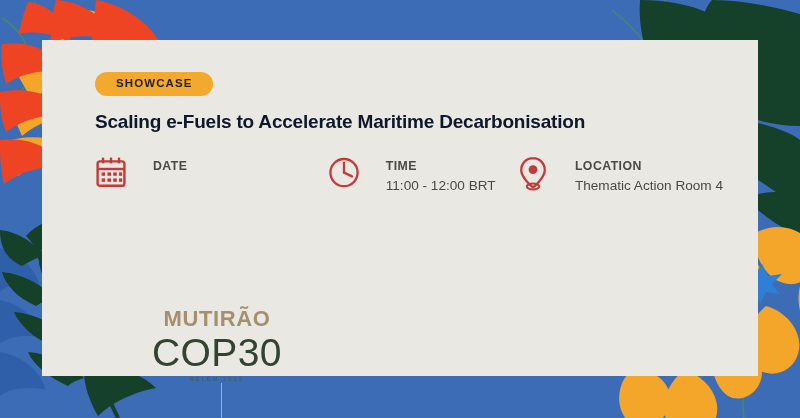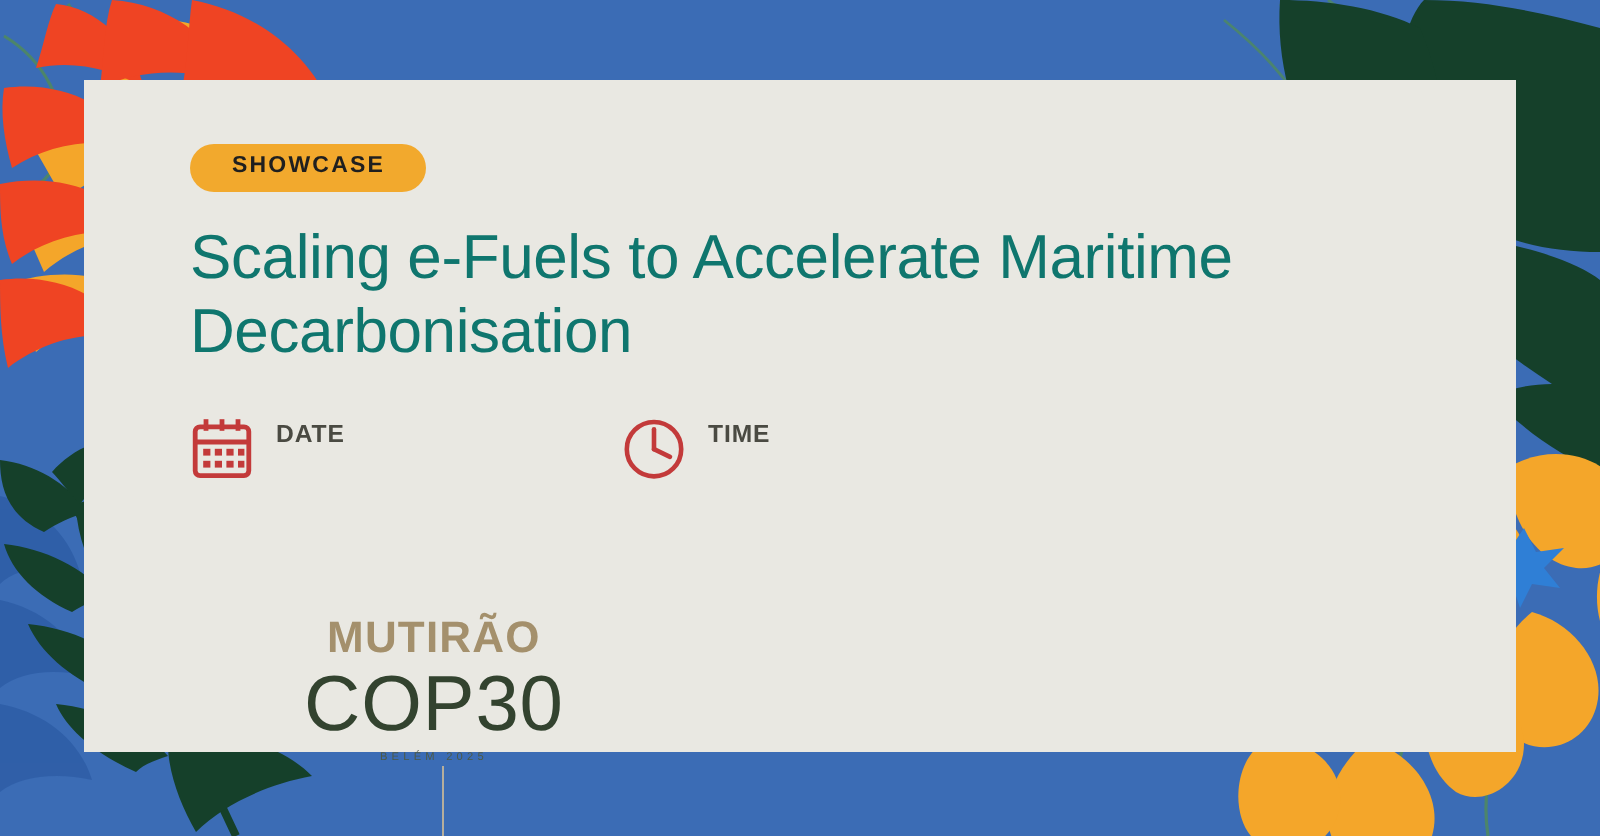--- a/index.html
+++ b/index.html
@@ -57,23 +57,23 @@
     font-weight: bold;
     letter-spacing: 1.1px;
     padding: 6px 20px 6px 21px;
     border-radius: 13px;
     line-height: 1;
   }
 
   
   .title {
     margin: 14px 0 0 0;
-    color: #0f766e;
-    font-size: 31px;
-    font-weight: normal;
+    color: #0f172a;
+    font-size: 19px;
+    font-weight: bold;
     line-height: 1.22;
     letter-spacing: -0.2px;
     max-width: 600px;
   }
 
   
   .organizers {
     margin-top: 14px;
     color: #2f4a3a;
     font-size: 13.4px;
@@ -83,23 +83,24 @@
 
   
   .meta-row {
     margin-top: 22px;
     display: flex;
     align-items: flex-start;
   }
   .meta-item {
     display: flex;
     align-items: flex-start;
+    gap: 15px;
   }
   .meta-item.date  { width: 216px; }
-  .meta-item.time  { width: 215px; }
+  .meta-item.time  { width: 215px; justify-content: center; }
   .meta-item.location { flex: 1; }
 
   .meta-icon {
     width: 32px;
     height: 34px;
     flex: 0 0 32px;
     margin-right: 11px;
     margin-top: 1px;
   }
   .meta-icon svg { display: block; }
@@ -324,23 +325,37 @@
             <svg width="32" height="33" viewBox="0 0 32 33" xmlns="http://www.w3.org/2000/svg">
               <circle cx="16" cy="16.6" r="13.6" stroke="#c33a3a" stroke-width="2.3" fill="none"></circle>
               <g stroke="#c33a3a" stroke-width="2.3" stroke-linecap="round" fill="none">
                 <line x1="16" y1="16.6" x2="16" y2="6.6"></line>
                 <line x1="16" y1="16.6" x2="24" y2="20.4"></line>
               </g>
             </svg>
           </span>
           <span class="meta-text">
             <span class="meta-label">TIME</span>
+            <div class="meta-value">11:00 - 12:00 BRT</div>
           </span>
         </div>
 
+        <div class="meta-item location">
+          <span class="meta-icon">
+            <svg width="32" height="36" viewBox="0 0 32 36" xmlns="http://www.w3.org/2000/svg">
+              <path d="M16 2.2 C 9.4 2.2, 4.2 7.4, 4.2 14 C 4.2 22, 16 31.4, 16 31.4 C 16 31.4, 27.8 22, 27.8 14 C 27.8 7.4, 22.6 2.2, 16 2.2 Z" stroke="#c33a3a" stroke-width="2.3" fill="none"></path>
+              <circle cx="16" cy="13.6" r="4.4" fill="#c33a3a"></circle>
+              <ellipse cx="16" cy="30.6" rx="6.2" ry="3" stroke="#c33a3a" stroke-width="2" fill="none"></ellipse>
+            </svg>
+          </span>
+          <span class="meta-text">
+            <span class="meta-label">LOCATION</span>
+            <div class="meta-value">Thematic Action Room 4</div>
+          </span>
+        </div>
 
       </div>
     </div>
 
     <div class="logos">
 
       <div class="mutirao">
         <div class="mutirao-top">MUTIRÃO</div>
         <div class="mutirao-mid">COP30</div>
         <div class="mutirao-sub">BELÉM 2025</div>

